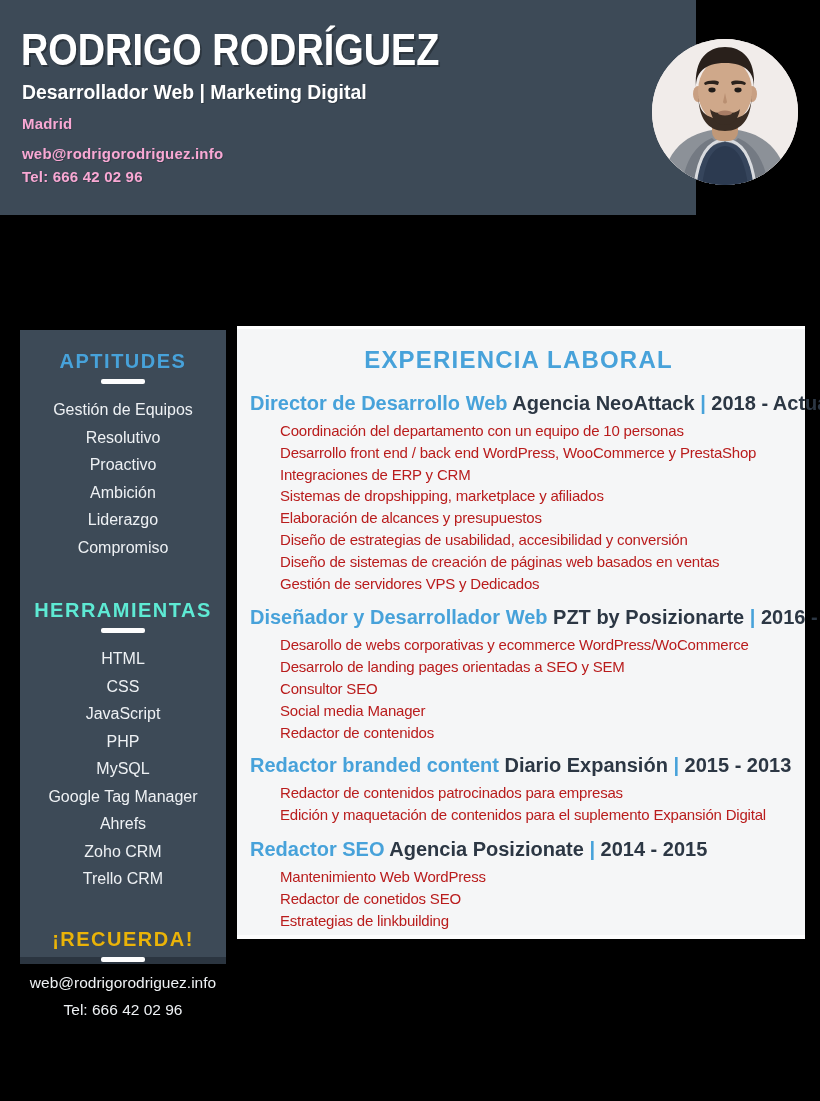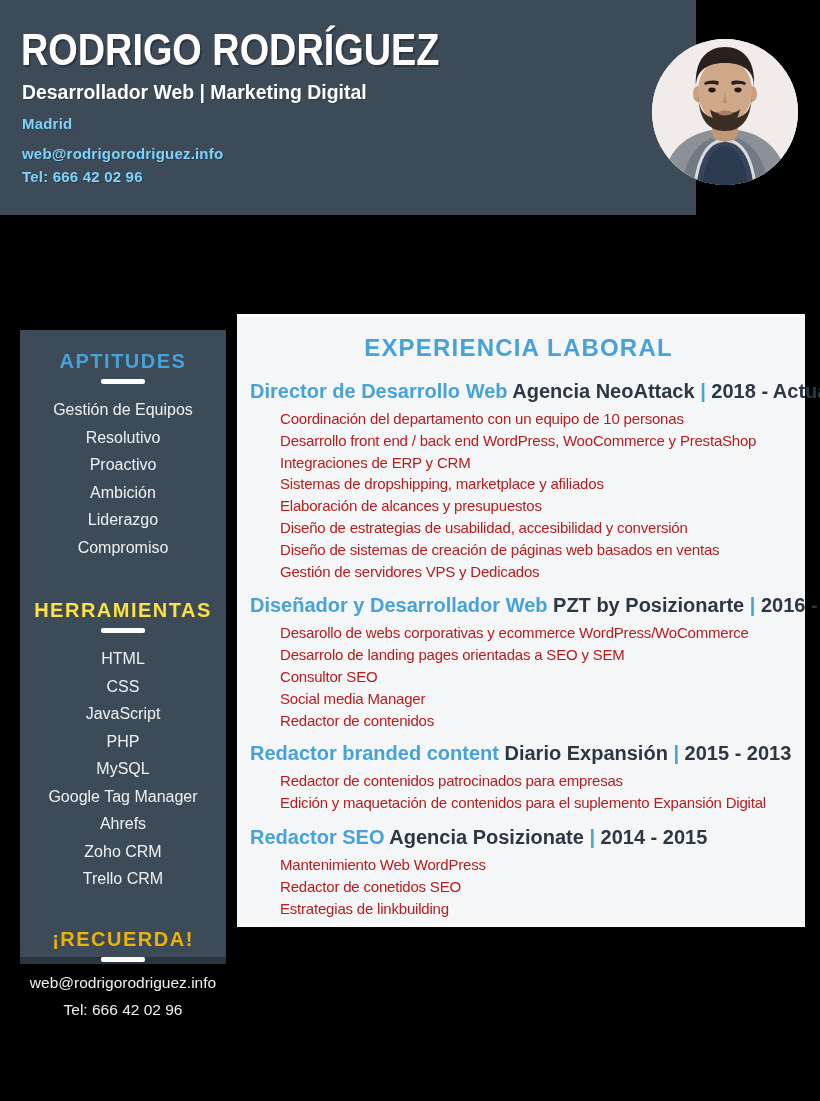--- a/index.html
+++ b/index.html
@@ -20,21 +20,21 @@
     text-shadow:2px 2px 0 rgba(0,0,0,0.28);
     white-space:nowrap;
   }
   .subtitle {
     position:absolute; left:22px; top:80px;
     font-size:20px; font-weight:bold; color:#fff; line-height:24px;
     transform:scaleX(0.97); transform-origin:left center;
     text-shadow:1px 1px 0 rgba(0,0,0,0.22); white-space:nowrap;
   }
   .contact-line {
-    position:absolute; left:22px; color:#7dd3fc; font-size:15px;
+    position:absolute; left:22px; color:#f9a8d4; font-size:15px;
     font-weight:bold; line-height:20px; letter-spacing:0.2px;
     text-shadow:1px 1px 0 rgba(0,0,0,0.18); white-space:nowrap;
   }
   .loc   { top:114px; }
   .mail  { top:144px; }
   .phone { top:167px; }
   .photo {
     position:absolute; left:652px; top:39px; width:146px; height:146px;
     border-radius:50%; overflow:hidden; background:#f1ecea;
   }
@@ -55,21 +55,21 @@
   .side-list { list-style:none; margin-top:12px; }
   .side-list li {
     color:#eef1f4; font-size:16px; line-height:27.5px; white-space:nowrap;
   }
   .sec-tools   { margin-top:36px; }
   .sec-note    { margin-top:33px; }
   .note-list   { margin-top:7px; }
   .note-list li { font-size:15.5px; line-height:27px; }
   
   .main {
-    position:absolute; left:237px; top:314px; width:568px; height:613px;
+    position:absolute; left:237px; top:326px; width:568px; height:613px;
     background:#f5f6f7; border-top:3px solid #ffffff;
     border-bottom:4px solid #fdfdfd; padding:0 18px 0 13px;
   }
   .main-title {
     margin-top:17px; text-align:center; font-size:24px; font-weight:bold;
     letter-spacing:1.2px; line-height:28px;
   }
   .job-title { font-size:20px; font-weight:bold; line-height:22px; white-space:nowrap; }
   .job1 { margin-top:18px; }
   .job2 { margin-top:12px; }
@@ -137,21 +137,21 @@
       <li>Gestión de Equipos</li>
       <li>Resolutivo</li>
       <li>Proactivo</li>
       <li>Ambición</li>
       <li>Liderazgo</li>
       <li>Compromiso</li>
     </ul>
   </section>
 
   <section class="sec-tools">
-    <h2 class="side-h accent" style="color: #fde047;">HERRAMIENTAS</h2>
+    <h2 class="side-h accent" style="color: #5eead4;">HERRAMIENTAS</h2>
     <div class="rule"></div>
     <ul class="side-list">
       <li>HTML</li>
       <li>CSS</li>
       <li>JavaScript</li>
       <li>PHP</li>
       <li>MySQL</li>
       <li>Google Tag Manager</li>
       <li>Ahrefs</li>
       <li>Zoho CRM</li>

